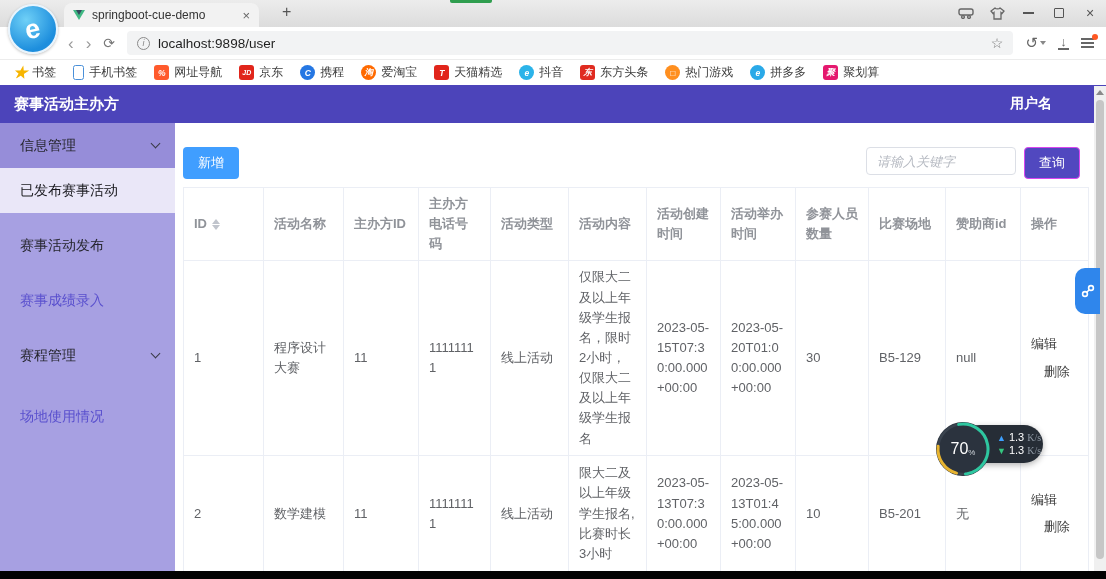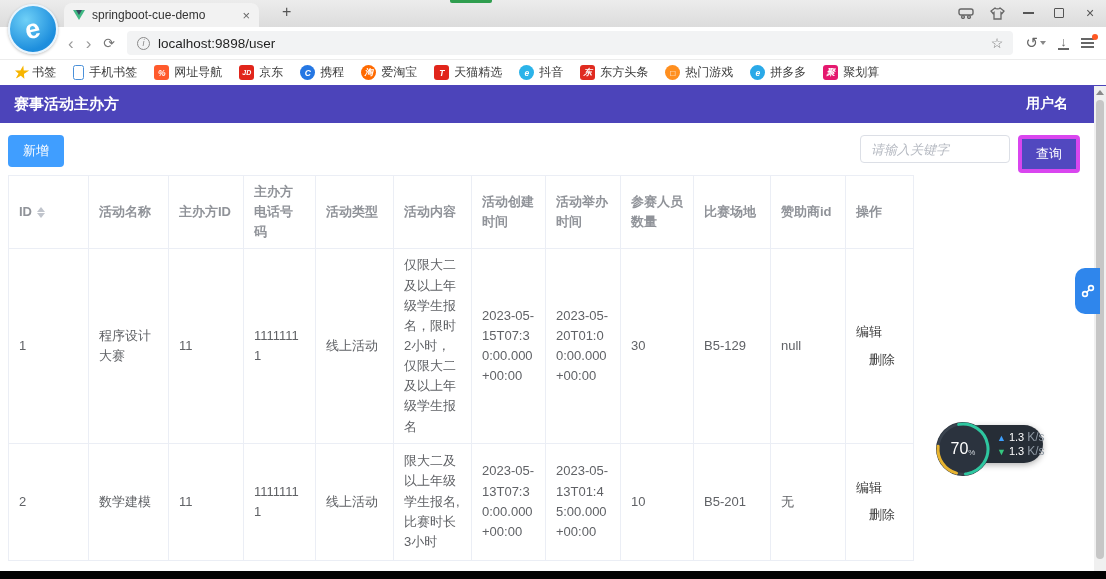--- a/index.html
+++ b/index.html
@@ -54,39 +54,39 @@
   .bmi-star { color:#f7b500; font-size:16px; width:auto; height:auto; }
   .bmi-phone { width:11px; height:15px; border:1.6px solid #4a90d9; border-radius:2.5px; background:#fff; }
   .c-nav{background:#ff5a2c;} .c-jd{background:#e1251b;font-size:7px;} .c-ctrip{background:#2577e3;border-radius:50%;}
   .c-tb{background:#ff6a00;border-radius:50%;} .c-tm{background:#e1251b;} .c-dy{background:#2bb3e9;border-radius:50%;}
   .c-tt{background:#e02b20;} .c-game{background:#ff8f1f;border-radius:50%;} .c-pdd{background:#2aa9e8;border-radius:50%;}
   .c-jhs{background:#e5186e;}
 
   
   .page-header { height:38px; background:#4c44ba; color:#fff; display:flex; align-items:center;
                  justify-content:space-between; padding:0 14px; font-size:15px; font-weight:bold; }
-  .username { margin-right:24px; font-size:14px; }
+  .username { margin-right:40px; font-size:14px; }
   .layout { display:flex; height:448px; }
   .sidebar { width:175px; background:#a7a0e2; font-size:14px; color:#26262e; flex-shrink:0; }
   .side-item { height:45px; display:flex; align-items:center; padding:0 16px 0 20px; }
   .side-group { background:#968dd9; }
   .side-selected { background:#eae7f8; color:#17171c; }
   .side-accent { color:#5a50ce; }
   .gap10 { margin-top:10px; }
   .chev { width:7px; height:7px; border-right:1.7px solid #3a3a46; border-bottom:1.7px solid #3a3a46;
           transform:rotate(45deg); margin-left:auto; margin-top:-4px; }
 
-  .main { flex:1; padding:12px 8px 0 8px; background:#fff; }
+  .main { flex:1; padding:24px 8px 0 8px; background:#fff; }
   .toolbar { height:40px; display:flex; align-items:flex-start; justify-content:space-between; }
   .btn-add { background:#409eff; color:#fff; border:none; border-radius:4px; padding:7px 15px; font-size:13px; }
   .search-group { display:flex; gap:8px; margin-right:18px; }
   .search-input { width:150px; height:28px; border:1px solid #dcdfe6; border-radius:4px; padding:0 10px;
                   font-size:13px; color:#333; font-family:"Liberation Sans",sans-serif; }
   .search-input::placeholder { color:#b6bac2; font-style:italic; }
-  .btn-query { background:#5148bf; color:#fff; border:4px solid #d946ef; border-radius:4px; padding:6px 14px; font-size:13px; }
+  .btn-query { background:#5148bf; color:#fff; border:1px solid #d946ef; border-radius:4px; padding:6px 14px; font-size:13px; }
 
   table { width:905px; border-collapse:collapse; table-layout:fixed; font-size:13px; }
   th, td { border:1px solid #ebeef5; padding:6px 10px; text-align:left; vertical-align:middle;
            word-break:break-all; line-height:1.55; }
   th { color:#909399; font-weight:bold; height:53px; }
   td { color:#606266; }
   .r1 { height:192px; } .r2 { height:117px; }
   .sort { display:inline-flex; flex-direction:column; gap:1.5px; margin-left:5px; vertical-align:middle; }
   .cu { width:0; height:0; border-left:4px solid transparent; border-right:4px solid transparent; border-bottom:5px solid #c0c4cc; }
   .cd { width:0; height:0; border-left:4px solid transparent; border-right:4px solid transparent; border-top:5px solid #c0c4cc; }
@@ -112,21 +112,21 @@
   .float-handle { position:absolute; right:6px; top:268px; width:25px; height:46px; background:#2f86ec;
                   border-radius:10px 0 0 10px; z-index:45; display:flex; align-items:center; justify-content:center; }
 
   .speed-overlay { position:absolute; left:935px; top:417px; z-index:50; width:110px; height:60px; }
   .speed-pill { position:absolute; left:26px; top:8px; width:82px; height:38px; background:#262d36;
                 border-radius:19px; display:flex; flex-direction:column; justify-content:center; gap:2px;
                 padding-left:36px; box-shadow:0 2px 6px rgba(0,0,0,.3); }
   .sp-row { display:flex; align-items:baseline; gap:3px; font-size:10px; line-height:1; }
   .sp-up { color:#3da0ff; font-size:9px; } .sp-down { color:#35c77f; font-size:9px; }
   .sp-val { color:#fff; font-weight:normal; font-size:11px; }
-  .sp-unit { color:#8e98a3; font-size:12px; }
+  .sp-unit { color:#8e98a3; font-size:10px;font-family:Liberation Serif, serif; }
   .gauge { position:absolute; left:0; top:4px; width:56px; height:56px; }
   .gauge-label { position:absolute; left:0; top:0; width:56px; height:56px; display:flex; align-items:center;
                  justify-content:center; color:#fff; font-size:16px; }
   .gauge-label small { font-size:8px; color:#cfd5db; margin-top:6px; }
 
   .bottom-strip { position:absolute; left:0; bottom:0; width:100%; height:8px; background:#020202; z-index:60; }
 </style>
 </head>
 <body>
 
@@ -237,20 +237,42 @@
         <span>聚划算</span>
       </span>
   </div>
 
   <div class="page-header">
     <span>赛事活动主办方</span>
     <span class="username">用户名</span>
   </div>
 
   <div class="layout">
+    <aside class="sidebar">
+      <div class="side-item side-group">
+        <span>信息管理</span>
+        <i class="chev"></i>
+      </div>
+      <div class="side-item side-selected">
+        <span>已发布赛事活动</span>
+      </div>
+      <div class="side-item gap10">
+        <span>赛事活动发布</span>
+      </div>
+      <div class="side-item side-accent gap10">
+        <span>赛事成绩录入</span>
+      </div>
+      <div class="side-item gap10">
+        <span>赛程管理</span>
+        <i class="chev"></i>
+      </div>
+      <div class="side-item side-accent" style="margin-top:16px;">
+        <span>场地使用情况</span>
+      </div>
+    </aside>
 
     <main class="main">
       <div class="toolbar">
         <button class="btn-add">新增</button>
         <div class="search-group">
           <input class="search-input" placeholder="请输入关键字" style="">
           <button class="btn-query">查询</button>
         </div>
       </div>
 

